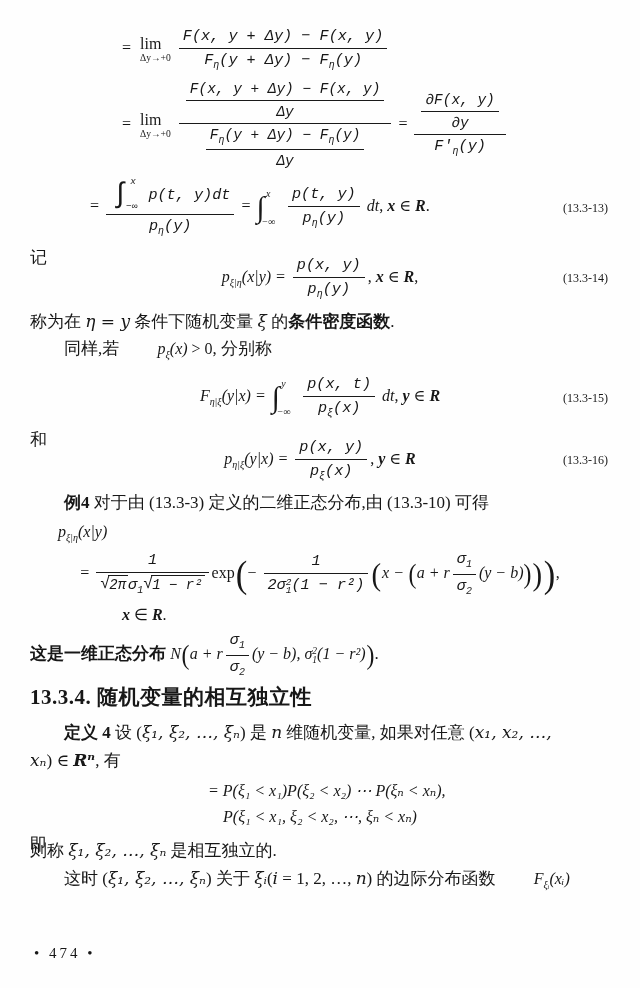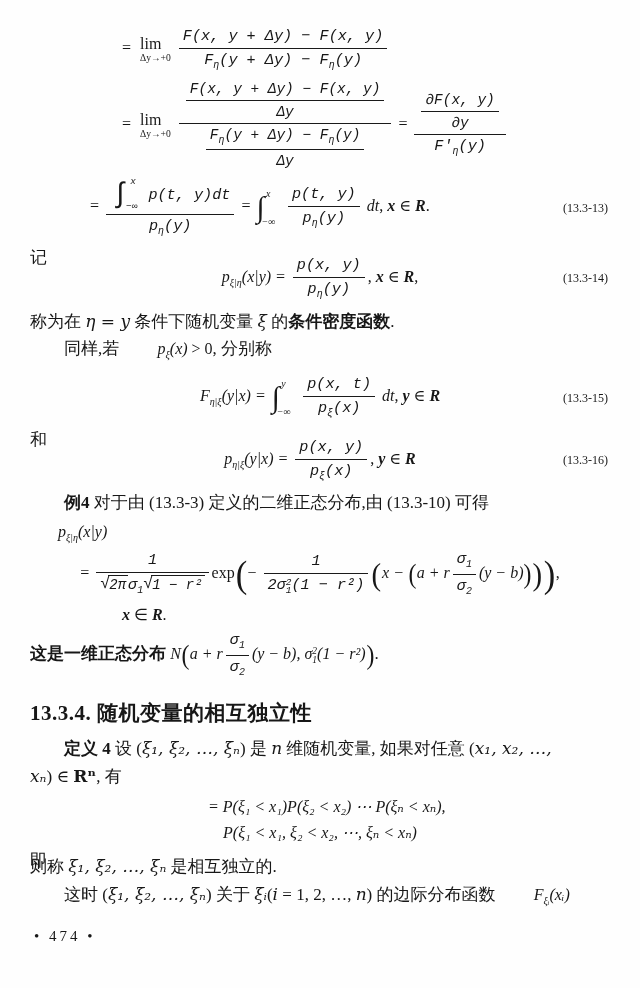--- a/index.html
+++ b/index.html
@@ -35,28 +35,28 @@
   .itop{position:absolute;top:-0.15em;left:0.15em;font-size:0.62em;font-style:italic;}
   .ibot{position:absolute;bottom:-0.1em;left:-0.3em;font-size:0.62em;font-style:italic;}
   .msqrt{display:inline-block;vertical-align:middle;white-space:nowrap;}
   .rsign{display:inline-block;vertical-align:middle;font-size:1.1em;line-height:1;}
   .rbody{display:inline-block;vertical-align:middle;border-top:1.3px solid #1a1a1a;
          font-size:0.92em;padding:1px 2px 0 1px;margin-left:-2px;font-style:italic;}
   .mpar{display:inline-block;vertical-align:middle;line-height:0.85;transform:scaleX(0.9);}
 
   
   .lbl{font-size:17px;margin:2px 0 -20px;}
-  .heading{font-size:21px;font-weight:bold;margin:20px 0 8px;letter-spacing:0.5px;}
+  .heading{font-size:21px;font-weight:bold;margin:4px 0 8px;letter-spacing:0.5px;}
   .para{font-size:17px;line-height:26px;margin:1px 0;}
   .para.ind{text-indent:34px;}
   .cb{font-weight:bold;}
   .pm{font-family:"DejaVu Serif",serif;font-style:italic;}
-  .pmb{font-family:"DejaVu Serif",serif;font-weight:bold;}
+  .pmb{font-family:"DejaVu Serif",serif;font-style:italic;font-weight:bold;}
   .para .mrow{font-size:16px;}
-  .footer{position:absolute;left:34px;bottom:43px;font-size:15px;letter-spacing:3px;}
+  .footer{position:absolute;left:34px;bottom:26px;font-size:15px;letter-spacing:3px;}
 </style>
 </head>
 <body>
 
 <div class="page">
   <div id="content">
       <div class="eqrow left" style="padding-left: 92px;"><span class="mrow"><span class="mu">= </span><span class="mlim"><span class="ltop">lim</span><span class="lbot">Δy→+0</span></span><span class="mfrac"><span class="fnum"><span class="mi">F(x, y + Δy) − F(x, y)</span></span><span class="fden"><span class="mi">F</span><span class="msub">η</span><span class="mi">(y + Δy) − F</span><span class="msub">η</span><span class="mi">(y)</span></span></span></span></div>
       <div class="eqrow left" style="padding-left: 92px;"><span class="mrow"><span class="mu">= </span><span class="mlim"><span class="ltop">lim</span><span class="lbot">Δy→+0</span></span><span class="mfrac"><span class="fnum"><span class="mfrac"><span class="fnum"><span class="mi">F(x, y + Δy) − F(x, y)</span></span><span class="fden"><span class="mi">Δy</span></span></span></span><span class="fden"><span class="mfrac"><span class="fnum"><span class="mi">F</span><span class="msub">η</span><span class="mi">(y + Δy) − F</span><span class="msub">η</span><span class="mi">(y)</span></span><span class="fden"><span class="mi">Δy</span></span></span></span></span><span class="mu"> = </span><span class="mfrac"><span class="fnum"><span class="mfrac"><span class="fnum"><span class="mi">∂F(x, y)</span></span><span class="fden"><span class="mi">∂y</span></span></span></span><span class="fden"><span class="mi">F′</span><span class="msub">η</span><span class="mi">(y)</span></span></span></span></div>
       <div class="eqrow left" style="padding-left: 60px;"><span class="mrow"><span class="mu">= </span><span class="mfrac"><span class="fnum"><span class="mint"><span class="isym">∫</span><span class="ilims"><span class="itop">x</span><span class="ibot">−∞</span></span></span><span class="mi">p(t, y)dt</span></span><span class="fden"><span class="mi">p</span><span class="msub">η</span><span class="mi">(y)</span></span></span><span class="mu"> = </span><span class="mint"><span class="isym">∫</span><span class="ilims"><span class="itop">x</span><span class="ibot">−∞</span></span></span><span class="mfrac"><span class="fnum"><span class="mi">p(t, y)</span></span><span class="fden"><span class="mi">p</span><span class="msub">η</span><span class="mi">(y)</span></span></span><span class="mi"> dt</span><span class="mu">,  </span><span class="mbi">x</span><span class="mu"> ∈ </span><span class="mbi">R</span><span class="mu">.</span></span><span class="eqtag">(13.3-13)</span></div>
       <div class="lbl">记</div>

